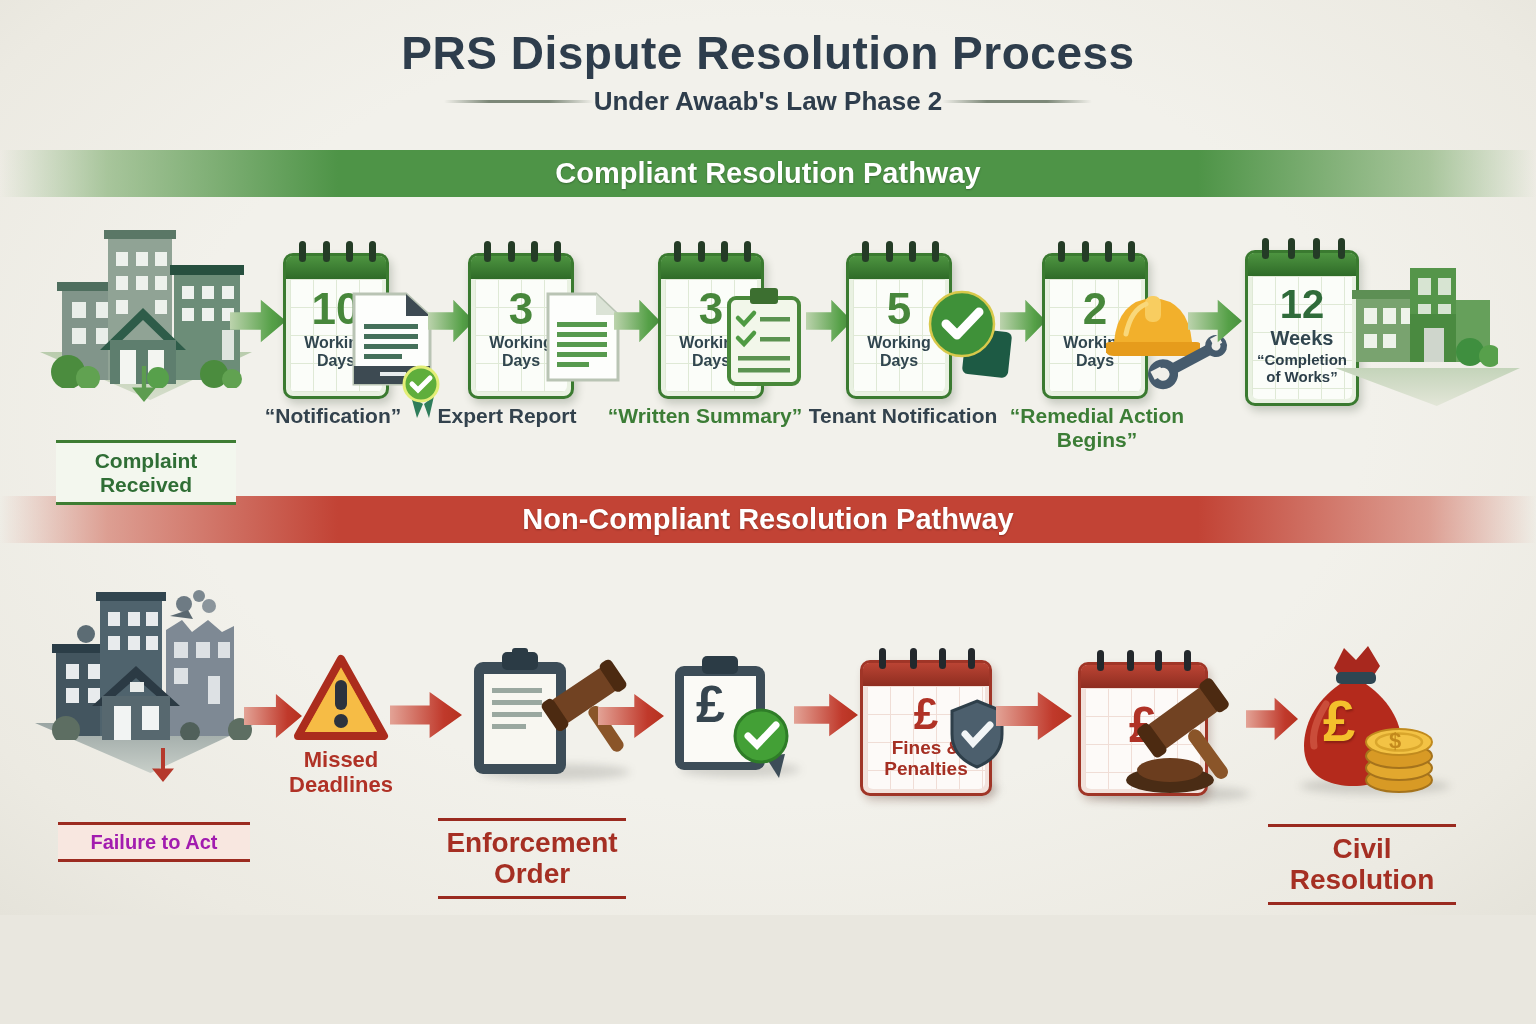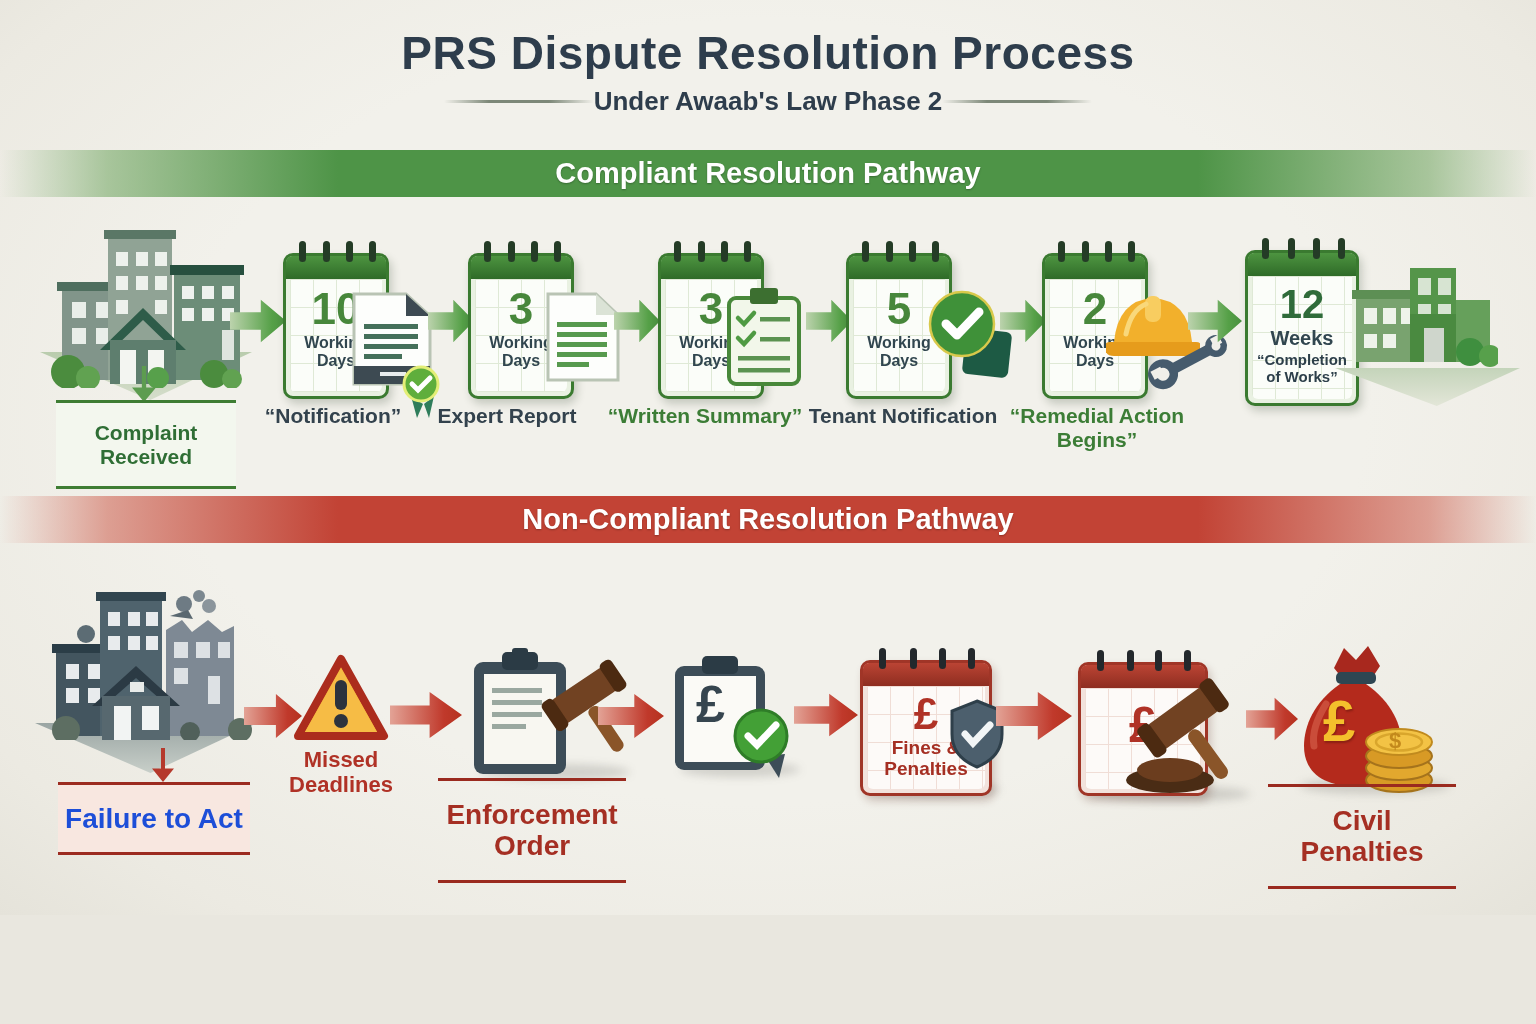--- a/index.html
+++ b/index.html
@@ -58,23 +58,23 @@
   .ground{position:absolute;clip-path:polygon(0 0,100% 0,52% 100%);}
   .ground.g{background:linear-gradient(#b9ccad,#d6decc);}
   .ground.gray{background:linear-gradient(#9aa5a3,#c8cfc9);}
   .swoosh{position:absolute;clip-path:polygon(0 0,100% 0,55% 100%);background:linear-gradient(#c4d4ba,#e3e6d8);}
 
   
   .lbl{position:absolute;font-weight:bold;text-align:center;line-height:1.12;}
   .lbl.slate{color:#33424d;font-size:21px;}
   .lbl.green{color:#3c7d36;font-size:21px;}
   .lbl.redtx{color:#b03226;font-size:22px;}
-  .rule{border-top:3px solid;border-bottom:3px solid;padding:18px 4px;}
+  .rule{border-top:3px solid;border-bottom:3px solid;padding:6px 4px;margin-top:40px;}
   .rule.greenbox{color:#2f6e35;border-color:#3e7d33;background:#f3f7ee;font-size:21px;}
-  .rule.pinkbox{color:#1d4ed8;border-color:#9c2b20;background:#f8e7e0;font-size:28px;}
+  .rule.pinkbox{color:#a21caf;border-color:#9c2b20;background:#f8e7e0;font-size:20px;}
   .rule.redrule{color:#a52f23;border-color:#9a2a1f;background:transparent;font-size:28px;}
   .rule.council{color:#3c4c5c;border-top-color:#8f4a3f;border-bottom-color:#3c4c57;font-size:22px;}
 
   .shadow-ellipse{position:absolute;border-radius:50%;background:rgba(60,60,55,.18);filter:blur(4px);}
   .pound-overlay{position:absolute;font-weight:bold;line-height:1;}
 </style>
 </head>
 <body>
 
 <div class="canvas">
@@ -453,15 +453,15 @@
   </svg>
   <span class="pound-overlay" style="left:1323px;top:692px;font-size:58px;color:#f4c12c;text-shadow:1px 2px 2px rgba(90,20,10,.45)">£</span>
   <svg class="abs" style="left:1362px;top:714px" width="74" height="80" viewBox="0 0 74 80">
     <ellipse cx="37" cy="66" rx="33" ry="12" fill="#d89a25" stroke="#a5731c" stroke-width="2"></ellipse>
     <ellipse cx="37" cy="54" rx="33" ry="12" fill="#e2a82e" stroke="#a5731c" stroke-width="2"></ellipse>
     <ellipse cx="37" cy="42" rx="33" ry="12" fill="#d89a25" stroke="#a5731c" stroke-width="2"></ellipse>
     <ellipse cx="37" cy="28" rx="33" ry="13" fill="#f3c345" stroke="#c08a1e" stroke-width="2"></ellipse>
     <ellipse cx="37" cy="28" rx="23" ry="8.5" fill="none" stroke="#d9a62c" stroke-width="2.5"></ellipse>
   </svg>
   <span class="pound-overlay" style="left:1389px;top:730px;font-size:22px;color:#c3891c">$</span>
-  <div class="lbl rule redrule" style="left:1268px;top:784px;width:180px">Civil Penalties</div>
+  <div class="lbl rule redrule" style="left:1268px;top:784px;width:180px">Civil Resolution</div>
 
 </div>
 
 </body></html>

